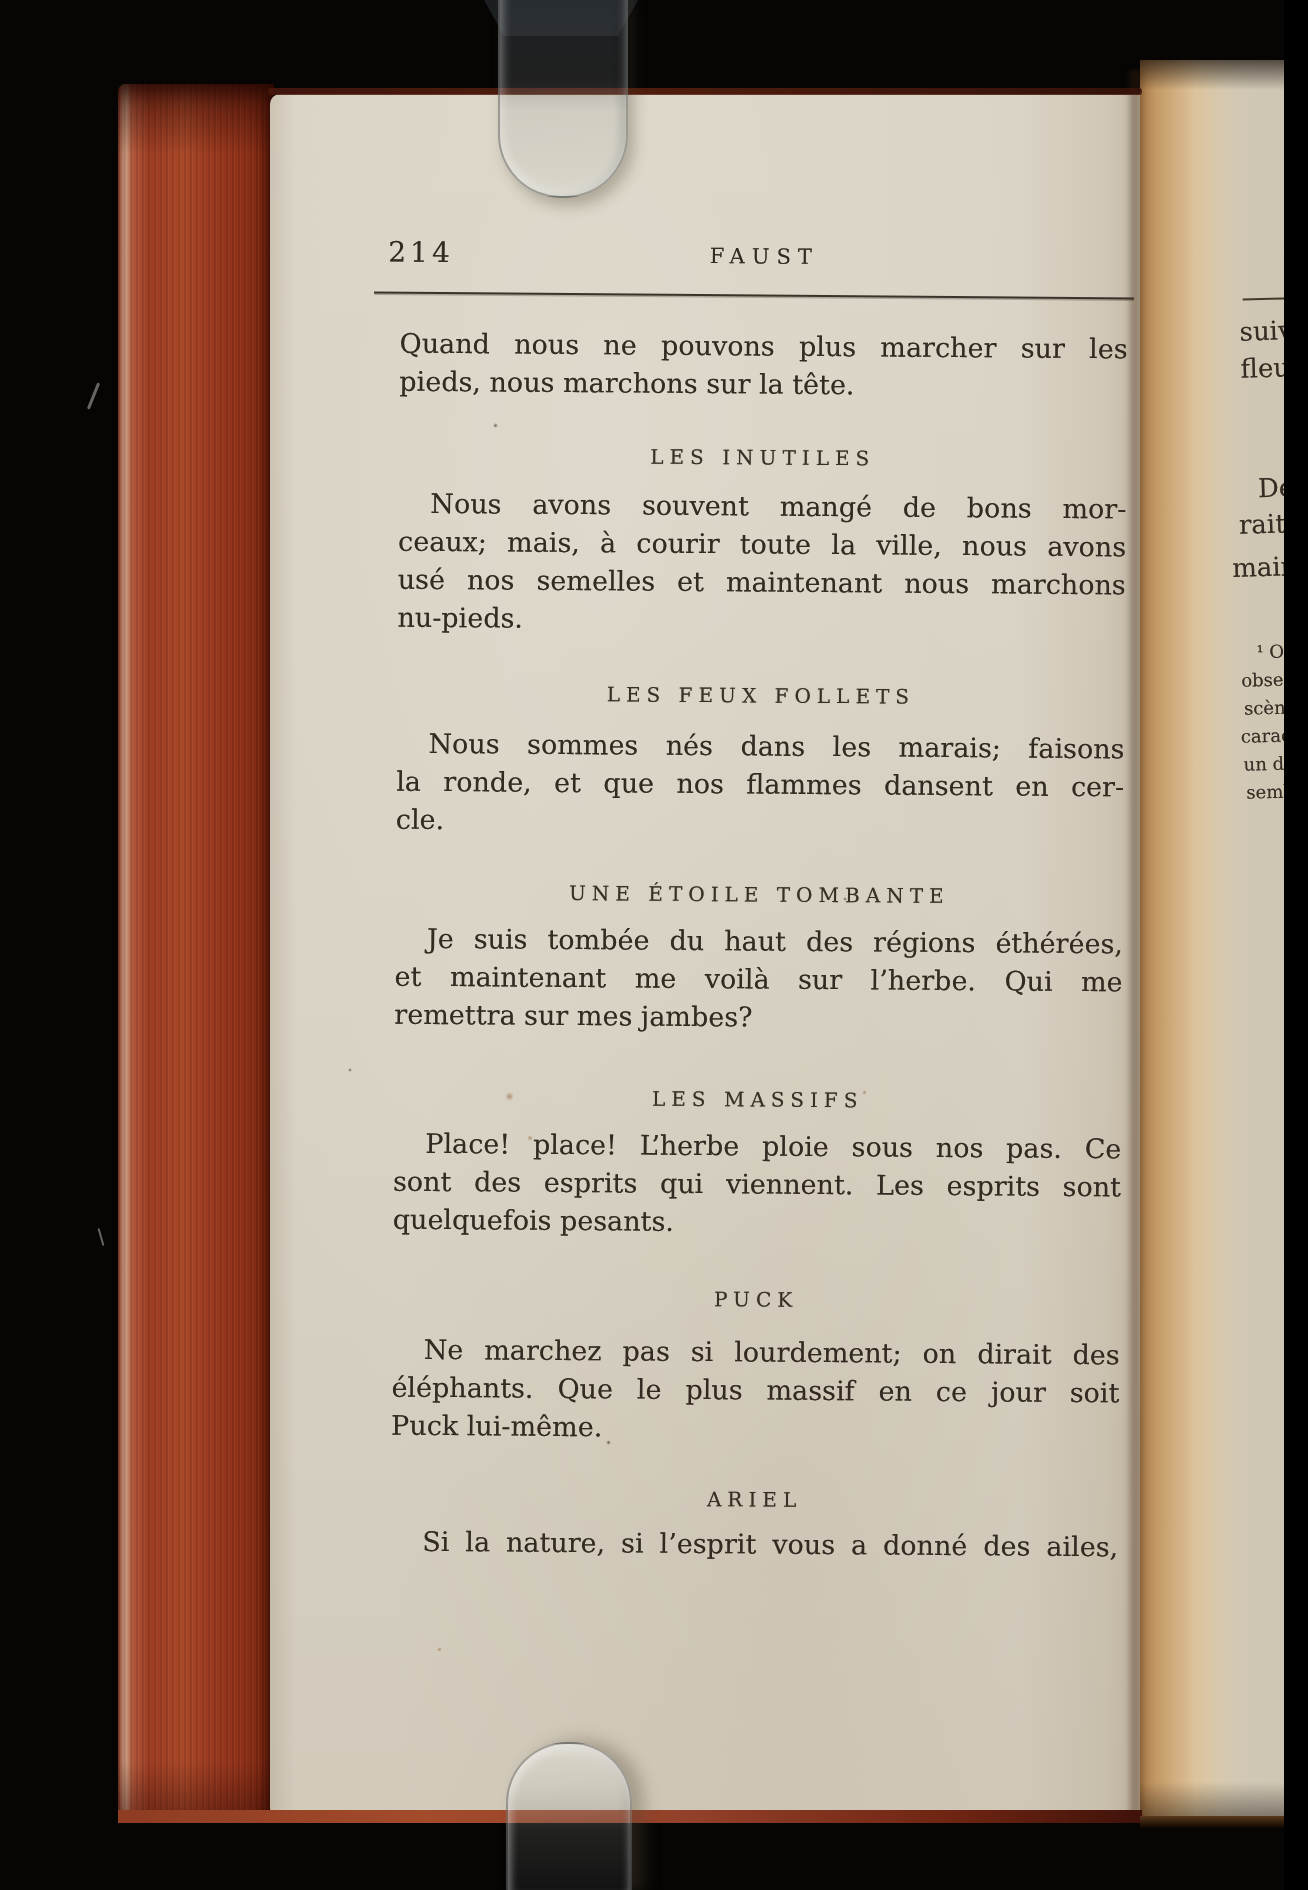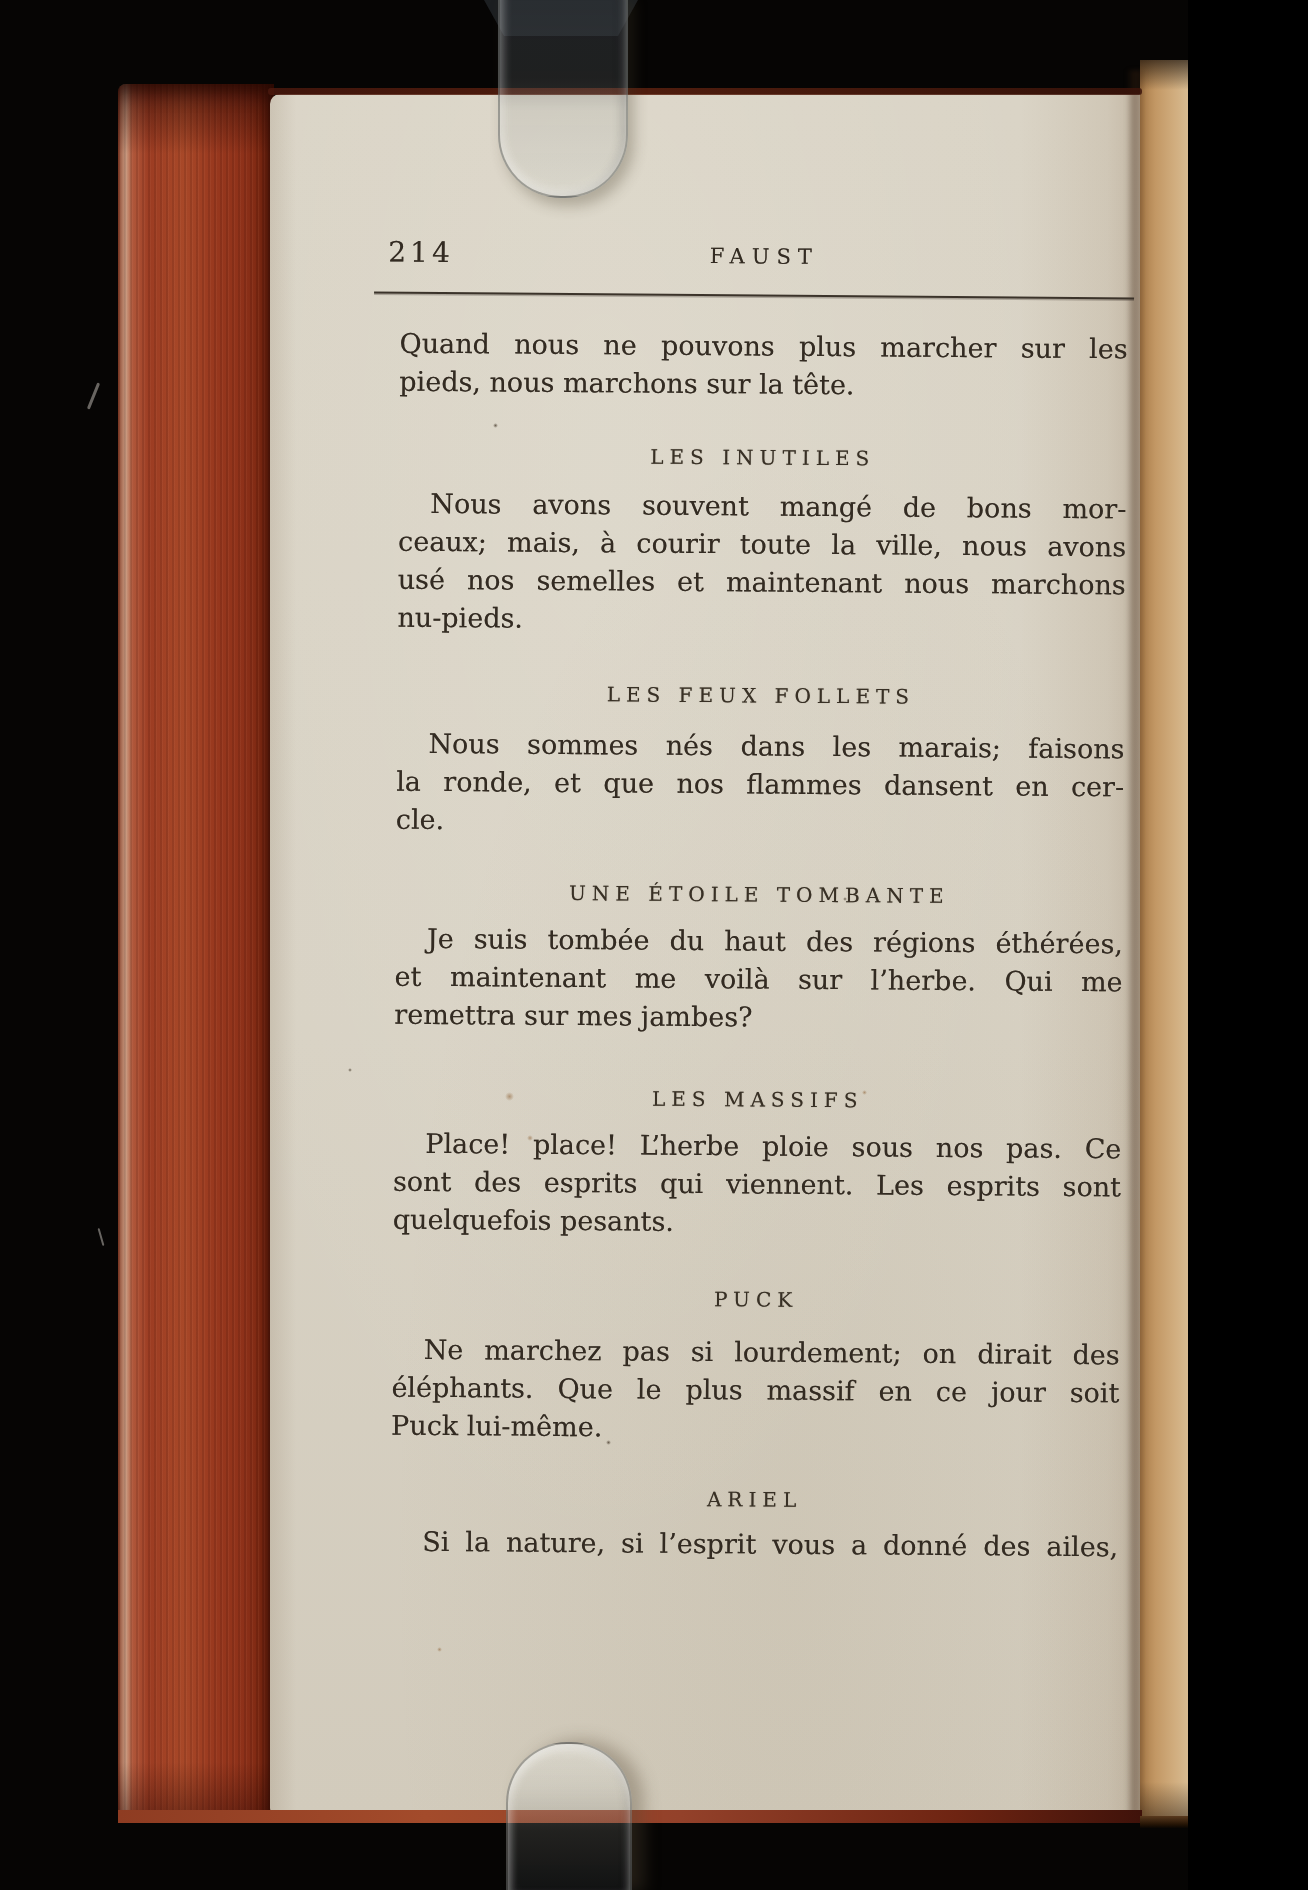--- a/index.html
+++ b/index.html
@@ -1,16 +1,16 @@
 <!DOCTYPE html>
 <html><head>
 <meta charset="utf-8">
 <style>
   html,body{margin:0;padding:0;background:#000;}
-  .scene{position:relative;width:1188px;height:1890px;background:#060504;overflow:hidden;
+  .scene{position:relative;width:1284px;height:1890px;background:#060504;overflow:hidden;
          font-family:"DejaVu Serif", serif;}
 
   
   .fore-edge{position:absolute;left:118px;top:84px;width:156px;height:1738px;border-radius:8px 0 0 4px;
     background:
       linear-gradient(180deg, rgba(30,5,2,0.55) 0, rgba(30,5,2,0.0) 70px),
       linear-gradient(0deg, rgba(40,8,4,0.45) 0, rgba(40,8,4,0.0) 60px),
       repeating-linear-gradient(90deg, rgba(20,0,0,0.10) 0 2px, rgba(255,200,170,0.05) 2px 3px, rgba(0,0,0,0) 3px 6px),
       linear-gradient(90deg,#a44c30 0%,#c98a6d 2.5%,#d9a98d 5%,#b35a3d 9%,#9c3c22 20%,#a84828 42%,#98381e 62%,#8e3119 80%,#7c2812 92%,#671d0b 100%);
     box-shadow: inset -8px 0 10px rgba(40,10,5,0.45), inset 0 10px 16px rgba(25,4,2,0.5);}

